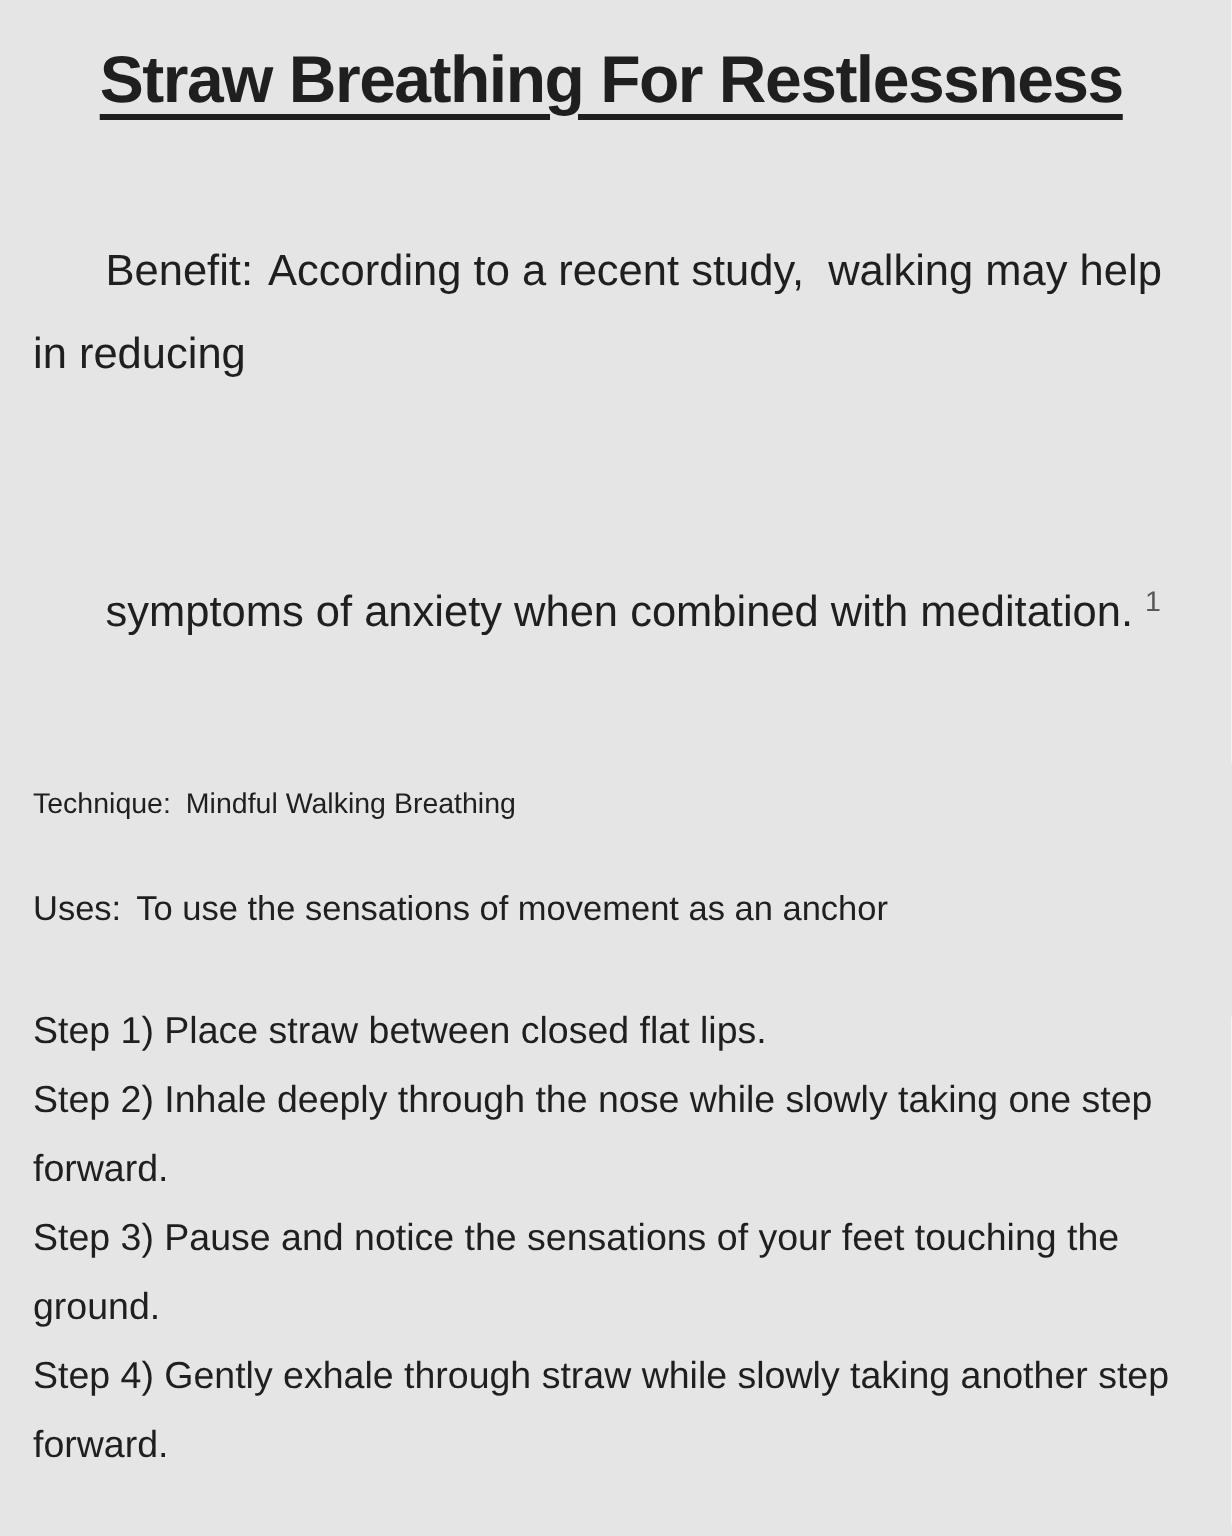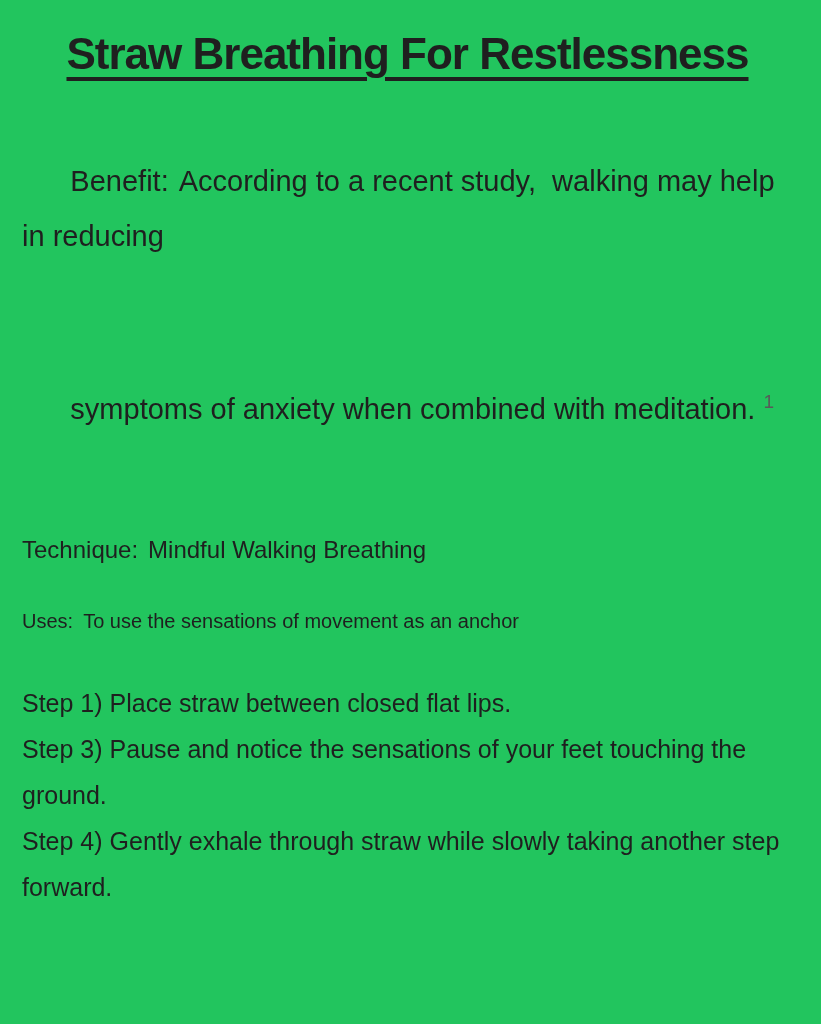--- a/index.html
+++ b/index.html
@@ -5,21 +5,21 @@
   * { margin: 0; padding: 0; box-sizing: border-box; }
   html, body {
     width: 821px;
     background: #ffffff;
     font-family: "Liberation Sans", sans-serif;
   }
   .page {
     position: relative;
     width: 821px;
     height: 1024px;
-    background: #22c55e;
+    background: #e5e5e5;
     color: #1f1f1f;
     overflow: hidden;
     padding: 26px 28px 0 22px;
   }
   .title {
     text-align: center;
     font-size: 44px;
     font-weight: 600;
     letter-spacing: -1px;
     line-height: 1.25;
@@ -36,22 +36,22 @@
   }
   .benefit { margin-top: 18px; font-size: 29px; line-height: 55px; }
   .benefit-line1 { white-space: pre-wrap; }
   .benefit-line2 { text-align: left; white-space: pre-wrap; }
   .benefit-line2 sup {
     color: #595959;
     font-size: 19px;
     margin-left: 8px;
     vertical-align: super;
   }
-  .technique { margin-top: 44px; font-size: 24px; }
-  .uses { margin-top: 30px; font-size: 20px; line-height: 54px; }
+  .technique { margin-top: 34px; font-size: 19px; }
+  .uses { margin-top: 30px; font-size: 23px; line-height: 54px; }
   .steps { margin-top: 32px; font-size: 25px; }
   .step { line-height: 46px; white-space: pre-wrap; }
 </style>
 </head>
 <body>
 
 <div class="page">
 
   <h1 class="title">
     <span class="u">Straw Breathing For Restlessness</span>
@@ -71,18 +71,19 @@
   </div>
 
   <div class="uses">
     <div>
       <span class="section-label">Uses:</span><span>To use the sensations of movement as an anchor</span>
     </div>
   </div>
 
   <div class="steps">
     <div class="step">Step 1) Place straw between closed flat lips.</div>
+    <div class="step">Step 2) Inhale deeply through the nose while slowly taking one step forward.</div>
     <div class="step">Step 3) Pause and notice the sensations of your feet touching the ground.</div>
     <div class="step">Step 4) Gently exhale through straw while slowly taking another step forward.</div>
 
   </div>
 
 </div>
 
 </body></html>

